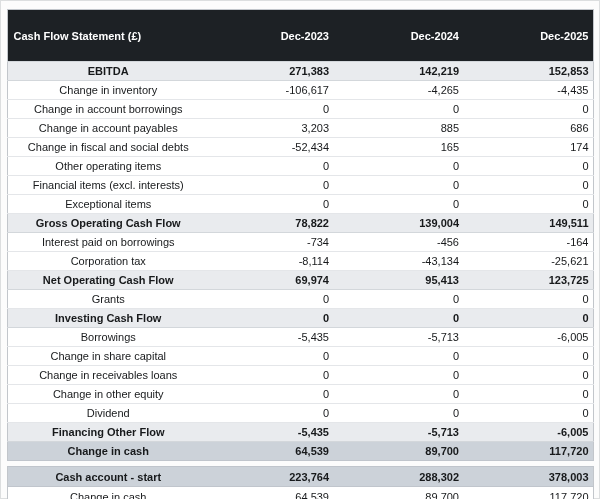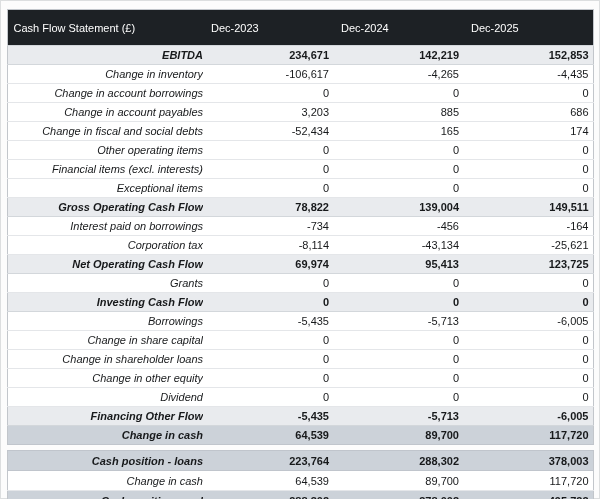--- a/index.html
+++ b/index.html
@@ -25,35 +25,35 @@
     color:#17191b;
   }
   #main-table{margin-top:8px;}
   #cash-table{margin-top:5px;}
   .tbl col.c-label{width:196px;}
   .tbl col.c-num{width:130px;}
   .tbl{border:1px solid #c2c6cb;}
   th{
     background:#1d2125;
     color:#ffffff;
-    font-weight:normal;
+    font-weight:bold;
     height:19px;
-    padding:8px;
+    padding:16px;
   }
   th.h-label{text-align:left;padding-left:6px;}
-  th.h-num{text-align:left;padding-right:4px;}
+  th.h-num{text-align:right;padding-right:4px;}
   td{
     height:18px;
     padding:0;
     border-bottom:1px solid #e4e6e9;
     background:#ffffff;
     white-space:nowrap;
     overflow:hidden;
   }
-  td.label{text-align:right;padding-left:6px;font-style:italic;}
+  td.label{text-align:center;padding-left:6px;}
   td.num{text-align:right;padding-right:4px;}
   tr.row-subtotal td{
     background:#e9ebee;
     font-weight:bold;
     border-top:1px solid #d3d7db;
     border-bottom:1px solid #d3d7db;
   }
   tr.row-highlight td{
     background:#ccd2d9;
     font-weight:bold;
@@ -78,21 +78,21 @@
       <tr>
         <th class="h-label">Cash Flow Statement (£)</th>
         <th class="h-num">Dec-2023</th>
         <th class="h-num">Dec-2024</th>
         <th class="h-num">Dec-2025</th>
       </tr>
     </thead>
     <tbody id="main-rows">
         <tr class="row-subtotal">
           <td class="label">EBITDA</td>
-          <td class="num">234,671</td>
+          <td class="num">271,383</td>
           <td class="num">142,219</td>
           <td class="num">152,853</td>
         </tr>
         <tr class="row-normal">
           <td class="label">Change in inventory</td>
           <td class="num">-106,617</td>
           <td class="num">-4,265</td>
           <td class="num">-4,435</td>
         </tr>
         <tr class="row-normal">
@@ -173,21 +173,21 @@
           <td class="num">-5,713</td>
           <td class="num">-6,005</td>
         </tr>
         <tr class="row-normal">
           <td class="label">Change in share capital</td>
           <td class="num">0</td>
           <td class="num">0</td>
           <td class="num">0</td>
         </tr>
         <tr class="row-normal">
-          <td class="label">Change in shareholder loans</td>
+          <td class="label">Change in receivables loans</td>
           <td class="num">0</td>
           <td class="num">0</td>
           <td class="num">0</td>
         </tr>
         <tr class="row-normal">
           <td class="label">Change in other equity</td>
           <td class="num">0</td>
           <td class="num">0</td>
           <td class="num">0</td>
         </tr>
@@ -214,21 +214,21 @@
 
   <table class="tbl" id="cash-table">
     <colgroup>
       <col class="c-label">
         <col class="c-num">
         <col class="c-num">
         <col class="c-num">
     </colgroup>
     <tbody id="cash-rows">
         <tr class="row-highlight">
-          <td class="label">Cash position - loans</td>
+          <td class="label">Cash account - start</td>
           <td class="num">223,764</td>
           <td class="num">288,302</td>
           <td class="num">378,003</td>
         </tr>
         <tr class="row-normal">
           <td class="label">Change in cash</td>
           <td class="num">64,539</td>
           <td class="num">89,700</td>
           <td class="num">117,720</td>
         </tr>

